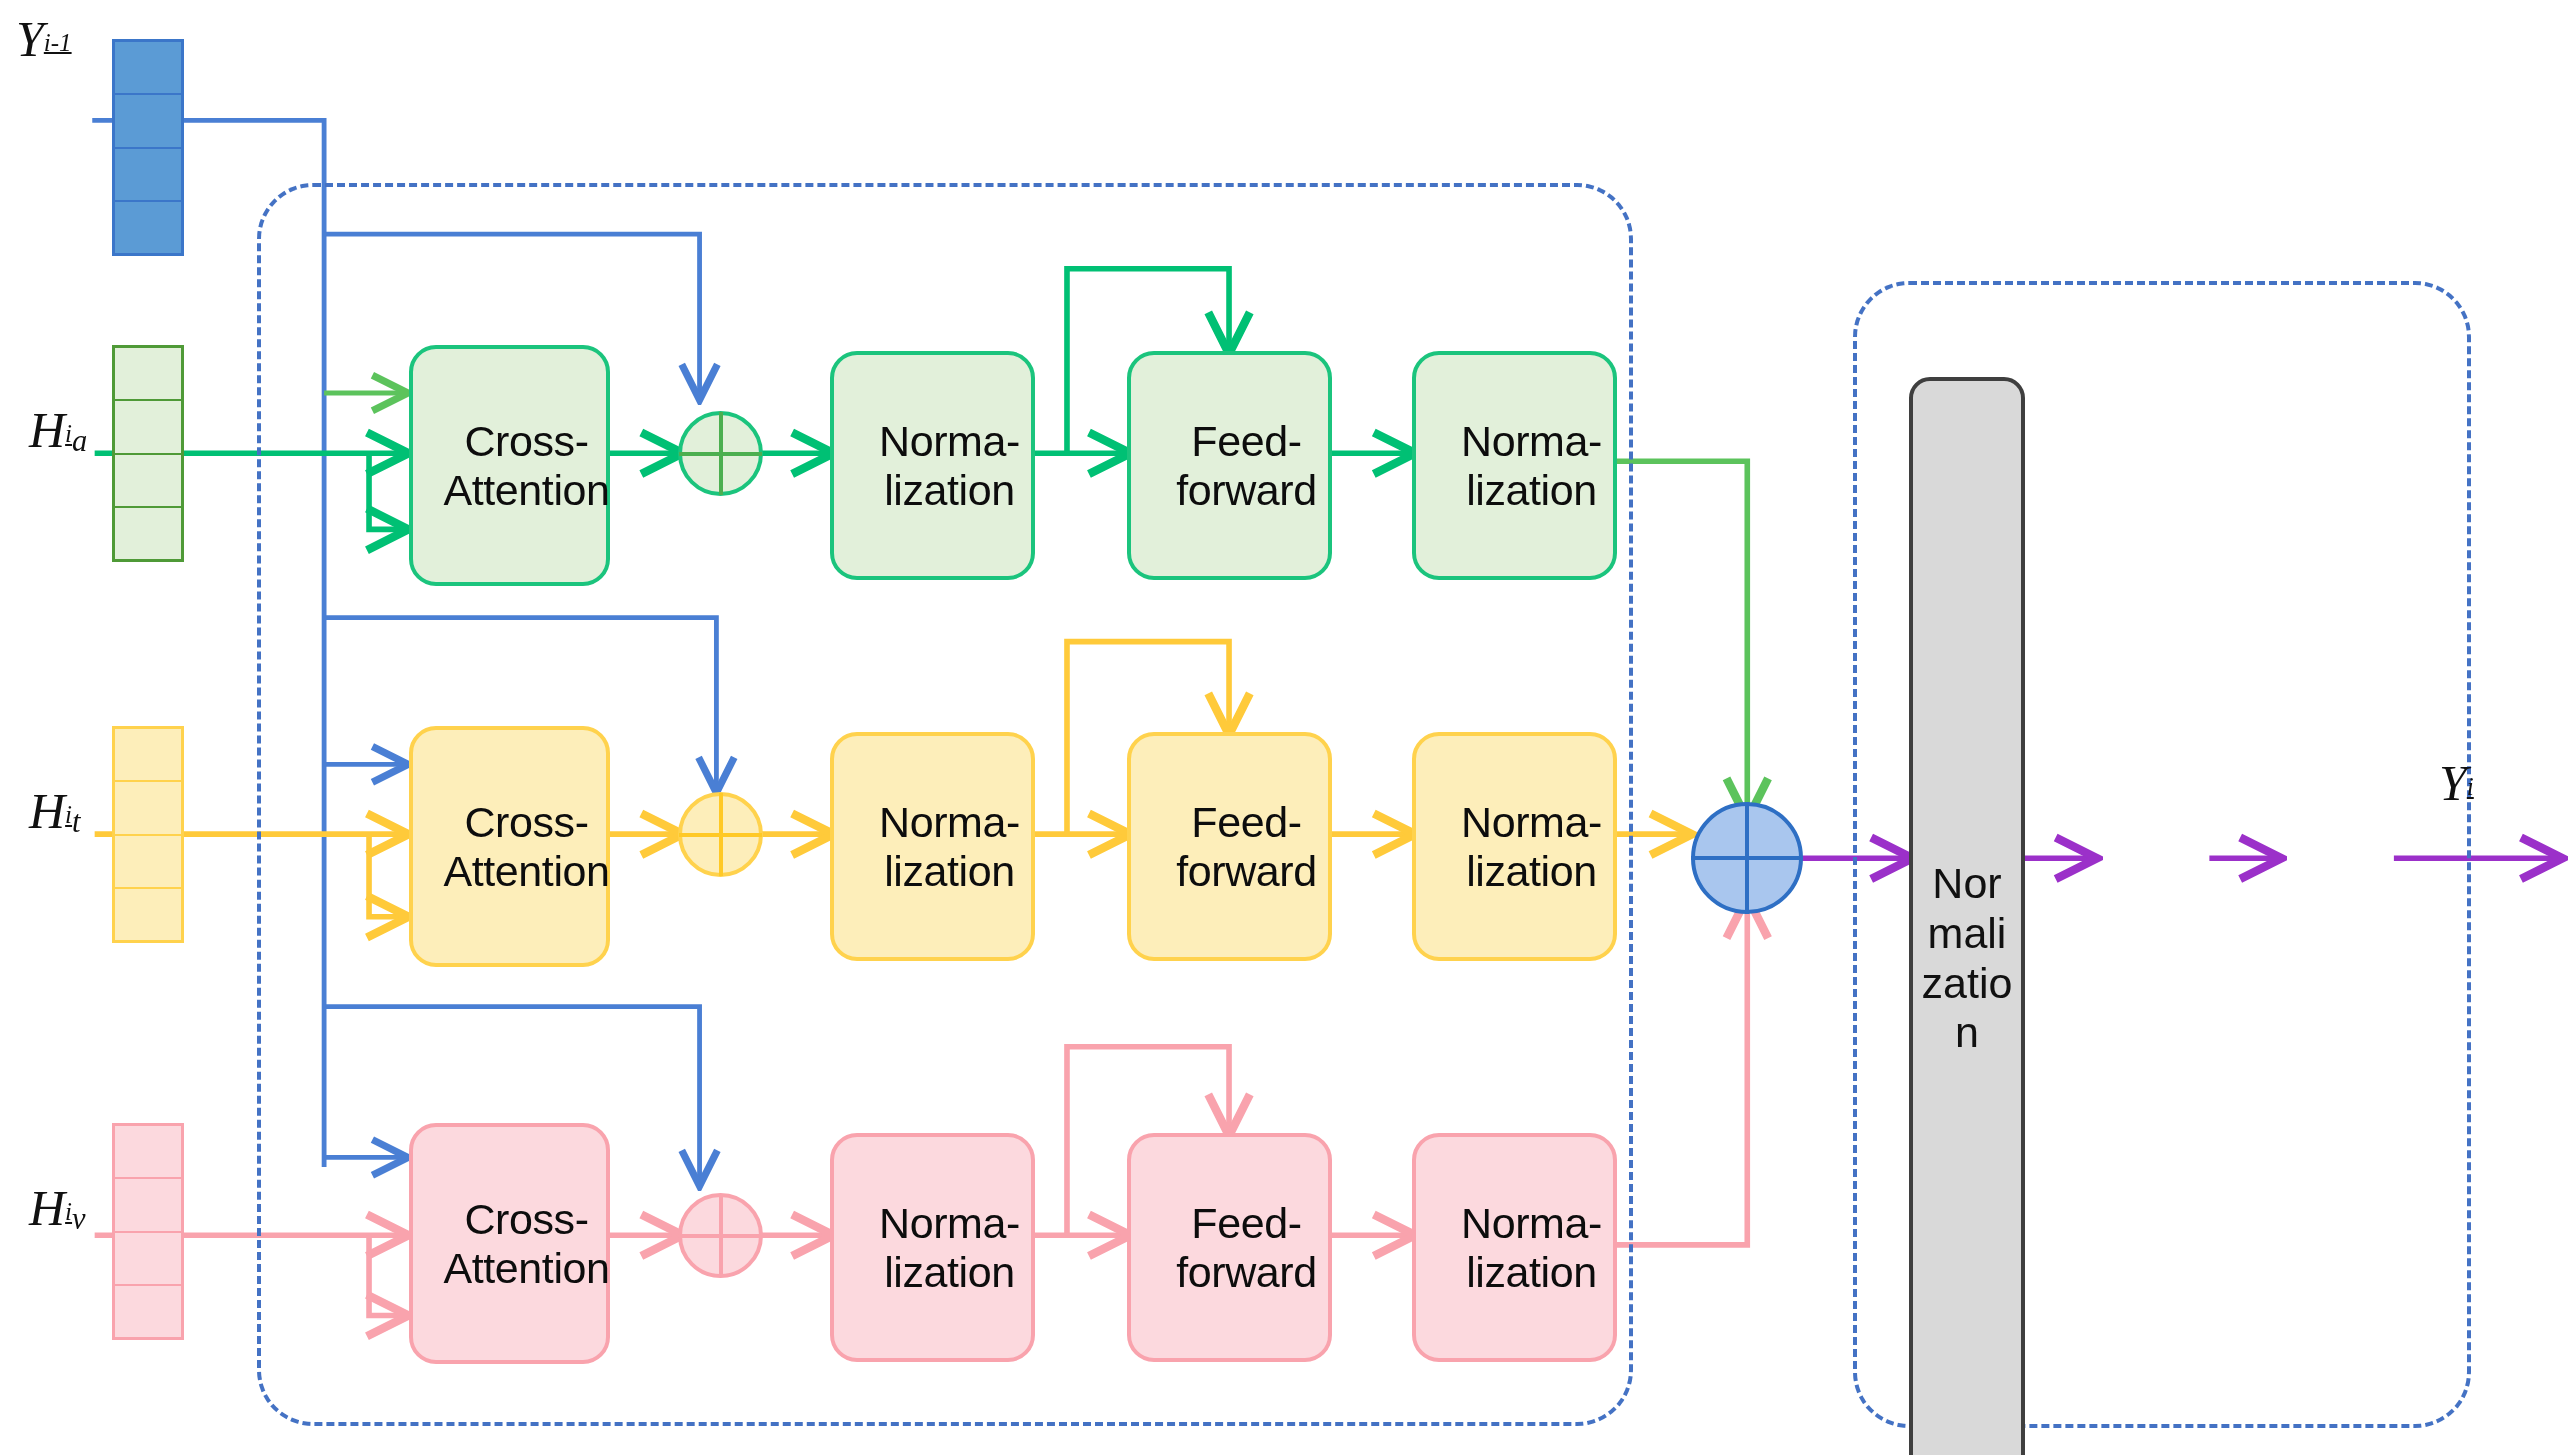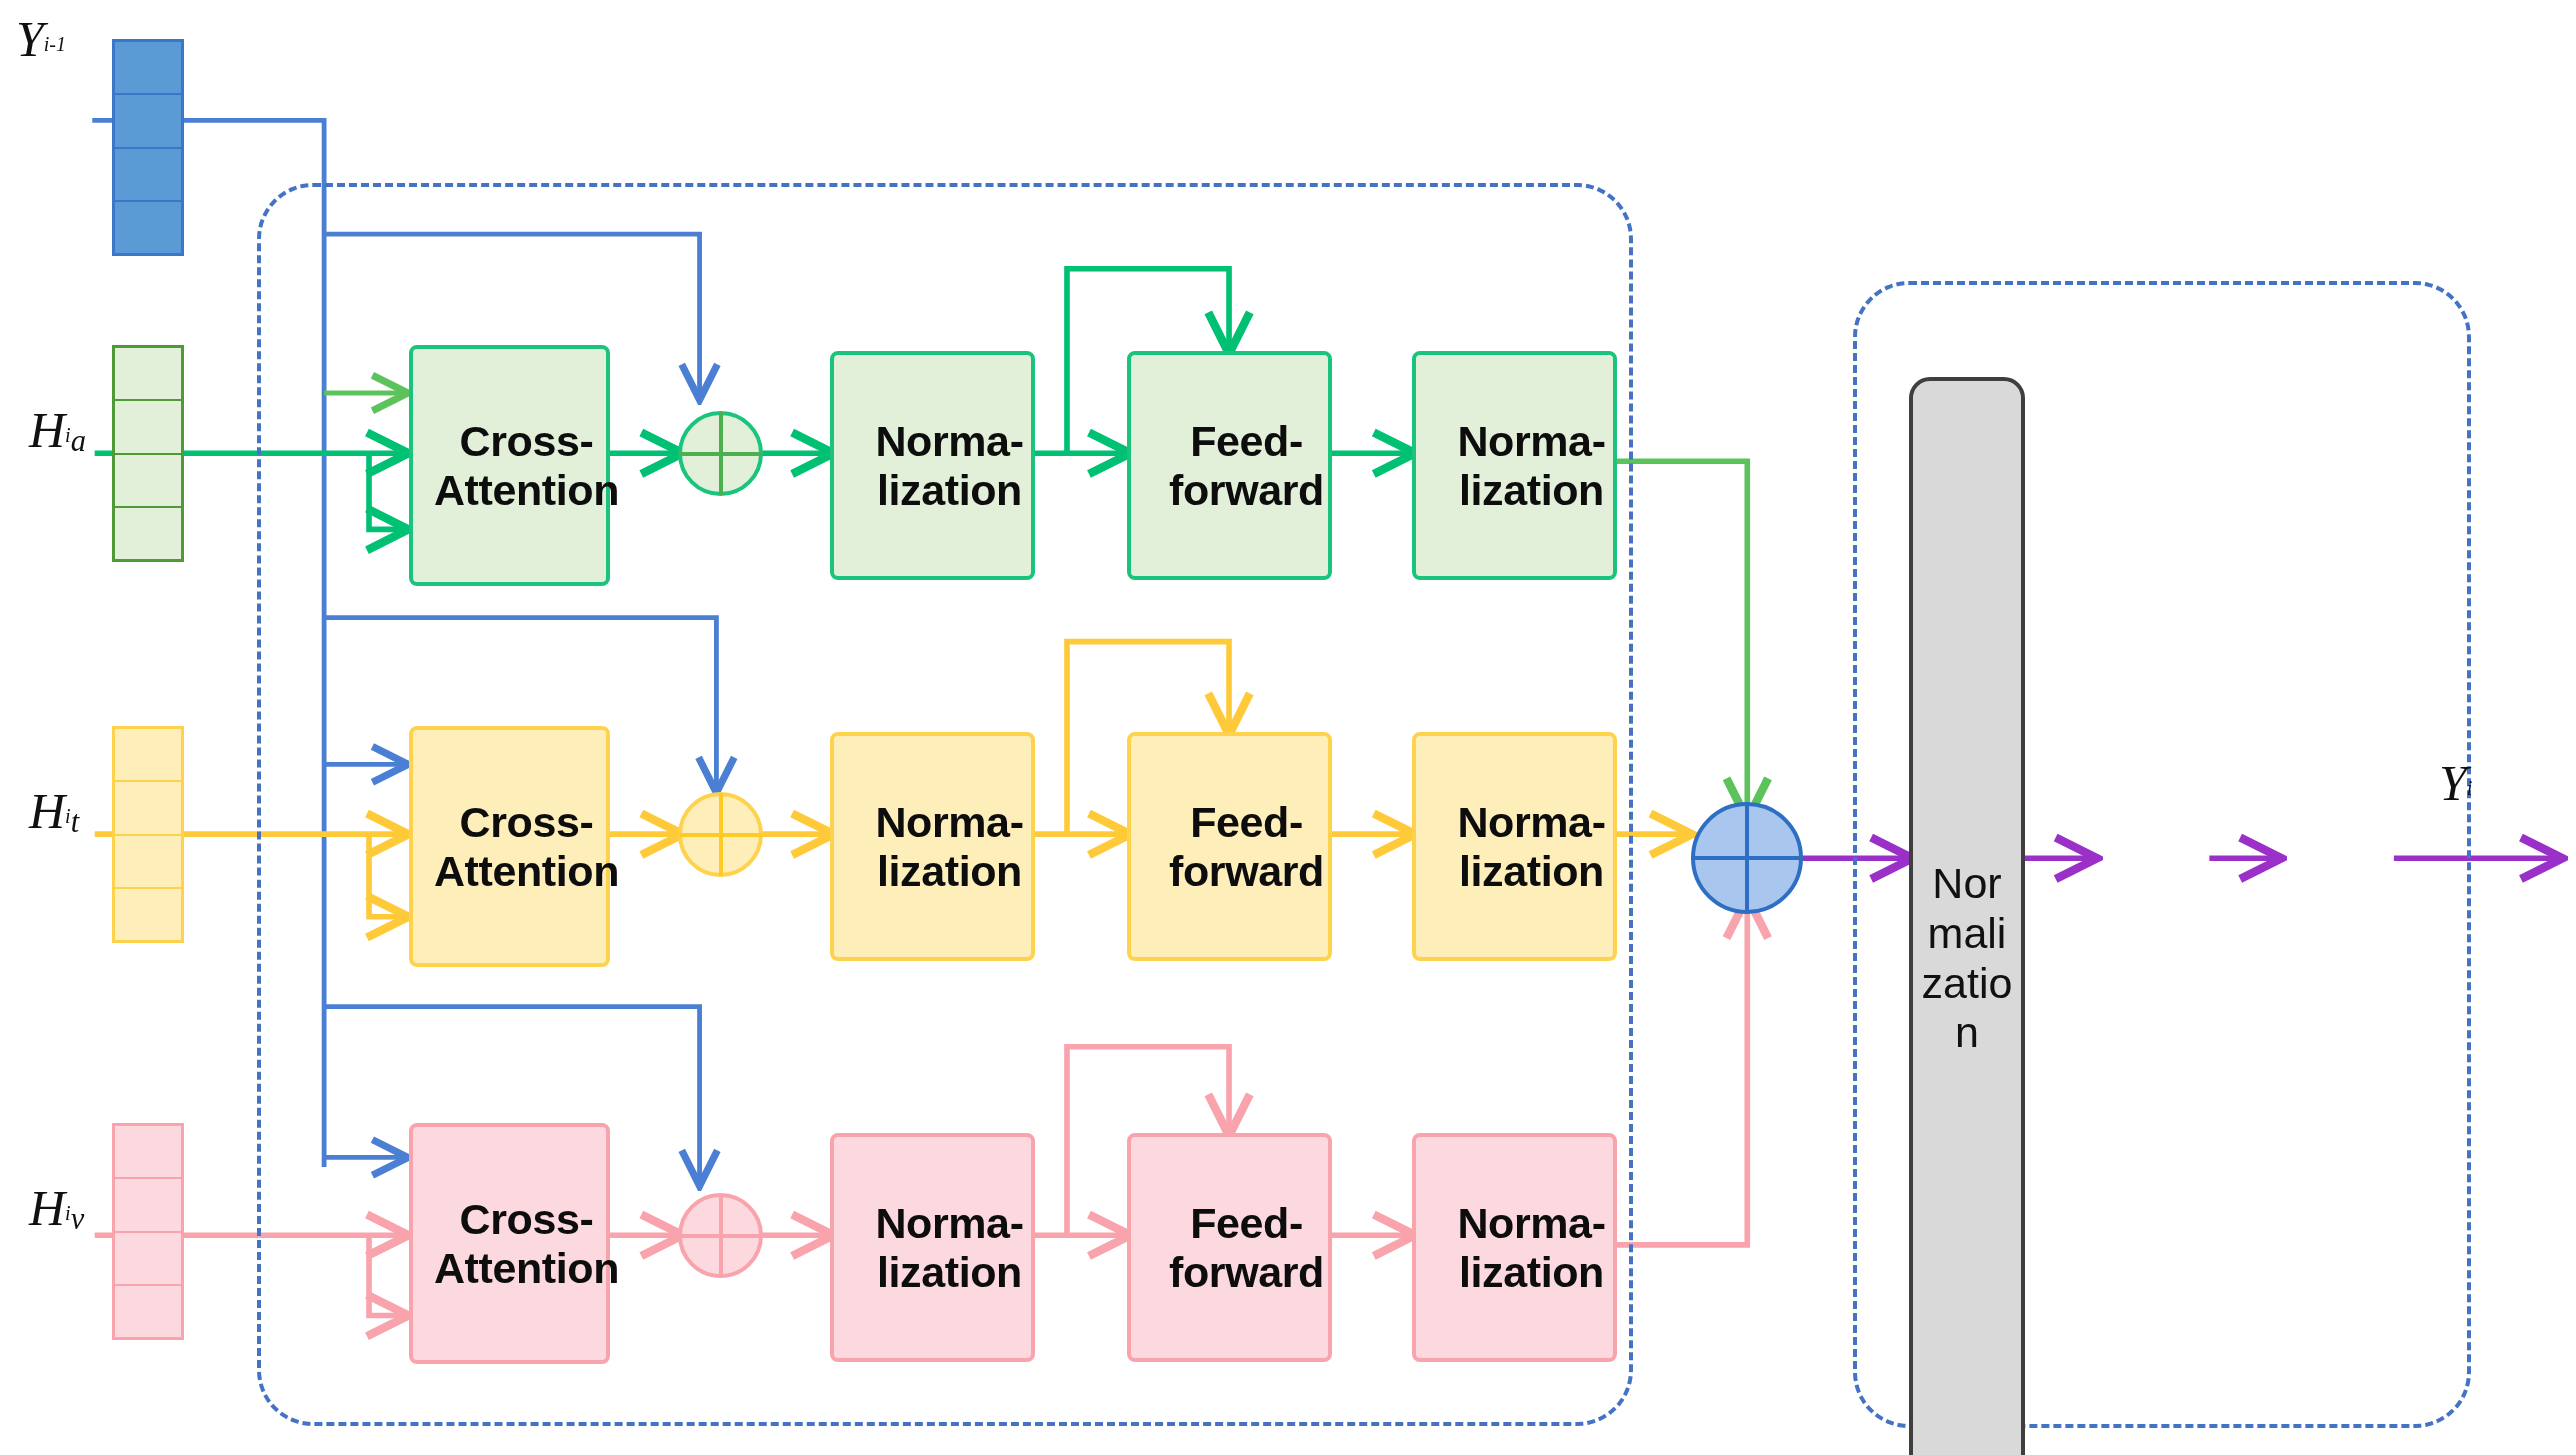--- a/index.html
+++ b/index.html
@@ -2,22 +2,22 @@
 <html style="font-size:13px"><head>
 <meta charset="utf-8">
 <style>
   html,body{margin:0;padding:0;background:#ffffff;}
   body{width:2576px;height:1455px;position:relative;overflow:hidden;
        font-family:"Liberation Sans", sans-serif;}
   #stage{position:absolute;left:0;top:0;width:2576px;height:1455px;}
   svg#wires{position:absolute;left:0;top:0;width:2576px;height:1455px;}
 
   .blk{position:absolute;box-sizing:border-box;display:flex;align-items:center;
-       justify-content:center;text-align:center;border-radius:8px;
-       font-size:43px;line-height:1.12;color:#0d0d0d;font-weight:700;
+       justify-content:center;text-align:center;border-radius:27px;
+       font-size:43px;line-height:1.12;color:#0d0d0d;font-weight:400;
        letter-spacing:-0.4px;padding-left:34px;}
   .blk.green{background:#e2f0da;border:4px solid #1bc47d;}
   .blk.yellow{background:#fdeeba;border:4px solid #ffd24d;}
   .blk.pink{background:#fcd9de;border:4px solid #f9a3ad;}
 
   .tall{position:absolute;box-sizing:border-box;display:flex;align-items:center;
         justify-content:center;text-align:center;border-radius:21px;
         font-size:43px;line-height:1.16;color:#111;word-break:break-all;
         padding:0 4.8px;}
   .tall.grey{background:#d9d9d9;border:4px solid #3f3f3f;}
@@ -33,21 +33,21 @@
   .stack.green .cell{background:#e2f0da;border-bottom:2.4px solid #4f9a37;}
   .stack.yellow{border:3.2px solid #ffd24d;}
   .stack.yellow .cell{background:#fdeeba;border-bottom:2.4px solid #ffd24d;}
   .stack.pink{border:3.2px solid #f9a3ad;}
   .stack.pink .cell{background:#fcd9de;border-bottom:2.4px solid #f9a3ad;}
   .stack .cell:last-child{border-bottom:none;}
 
   .mlabel{position:absolute;color:#111;font-family:"Liberation Serif", serif;
           font-style:italic;white-space:nowrap;}
   .mlabel .base{font-size:50px;}
-  .mlabel .sup{font-size:20px;vertical-align:super;font-style:italic;}
+  .mlabel .sup{font-size:25px;vertical-align:super;font-style:italic;text-decoration:underline;}
   .mlabel .sub{font-size:30.5px;vertical-align:sub;font-style:italic;}
 
   .dashbox{position:absolute;box-sizing:border-box;border:4px dashed #4472c4;
            border-radius:56px;}
 
   .pcircle{position:absolute;border-radius:50%;box-sizing:border-box;}
   .pcircle .h,.pcircle .v{position:absolute;}
   .pcircle.green{background:#e2f0da;border:4px solid #1bc47d;}
   .pcircle.green .h{left:-3.2px;right:-3.2px;top:50%;height:4px;margin-top:-1.6px;background:#4caf50;}
   .pcircle.green .v{top:-3.2px;bottom:-3.2px;left:50%;width:4px;margin-left:-1.6px;background:#4caf50;}

